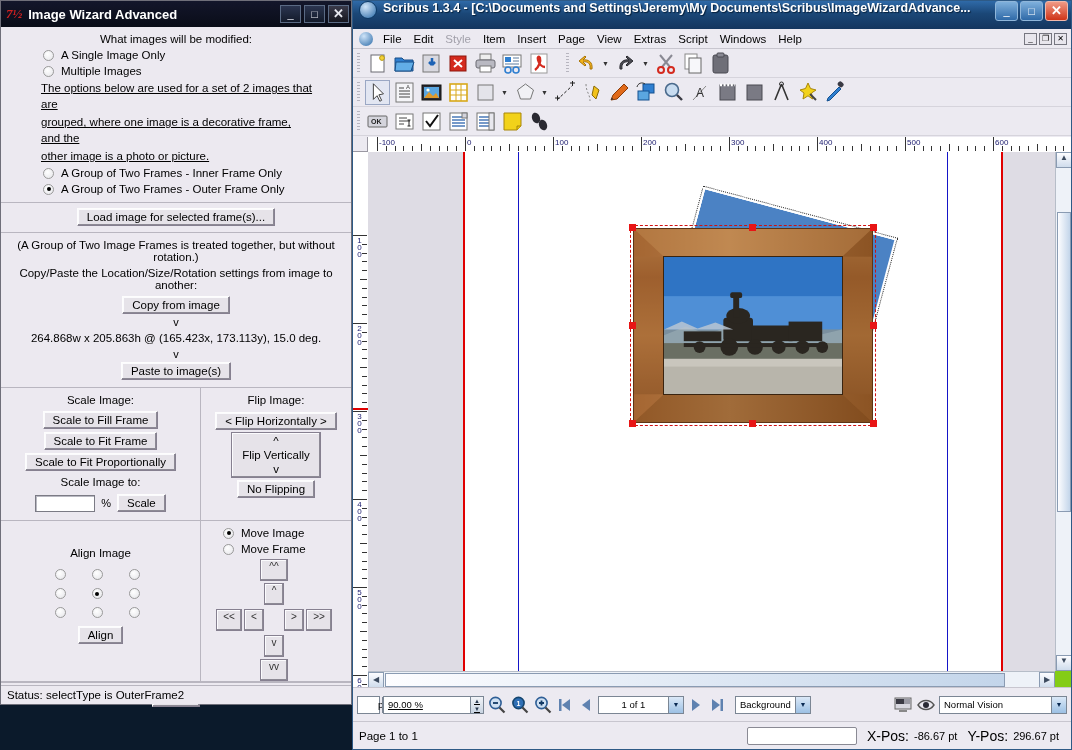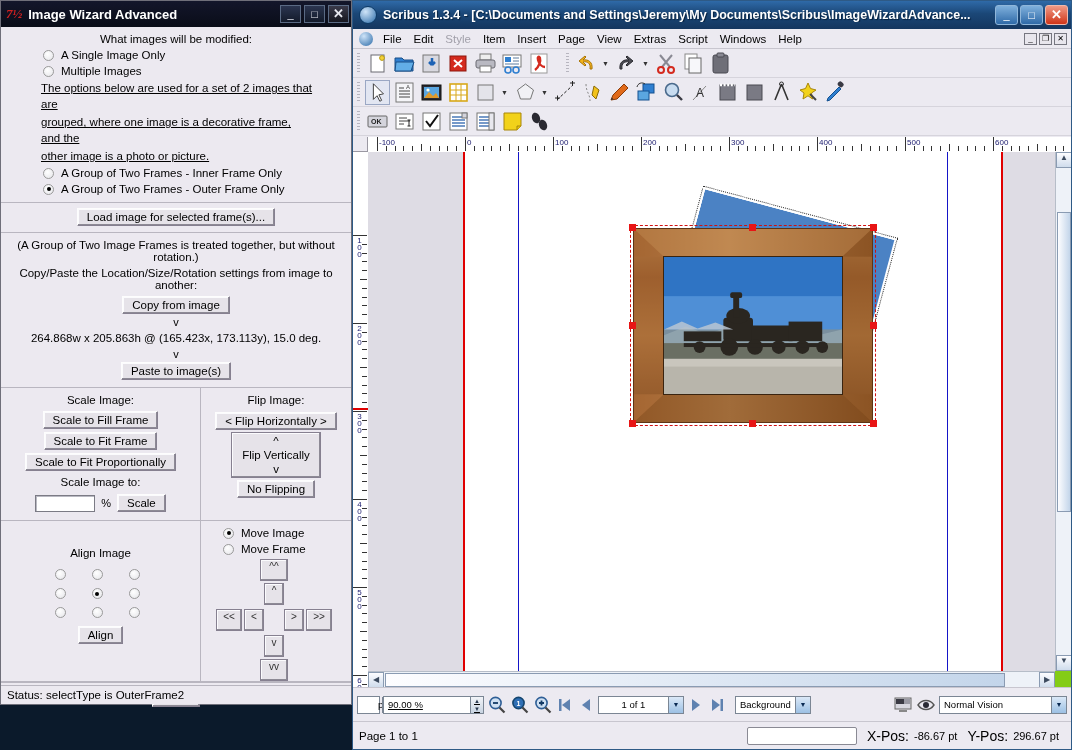--- a/index.html
+++ b/index.html
@@ -95,21 +95,21 @@
   }
 
   
   #scribus{
     position:absolute;left:352px;top:0;width:720px;height:750px;
     background:#eceaf1;box-sizing:border-box;
     border:1px solid #2e5a86;
   }
   #sc-titlebar{
     height:28px;background:linear-gradient(#2f6aa8,#1b4777 45%,#14365f);
-    display:flex;align-items:center;padding:0 3px 0 6px;box-sizing:border-box;
+    display:flex;padding:0 3px 0 6px;box-sizing:border-box;
   }
   #sc-title-text{color:#fff;font-size:12.5px;font-weight:bold;flex:1;white-space:nowrap;overflow:hidden;margin-left:6px;text-shadow:1px 1px 1px #06203c;}
   .scbtn{
     width:23px;height:20px;margin-left:2px;border:1px solid #8fb6da;border-radius:3px;
     background:linear-gradient(#7fb0dc,#2f6aa8);color:#fff;font-size:11px;
     text-align:center;line-height:18px;box-sizing:border-box;
   }
   .scbtn.x{background:linear-gradient(#f09a86,#cf3418);border-color:#f0b8ab;font-weight:bold;font-size:13px;}
 
   #sc-menubar{

